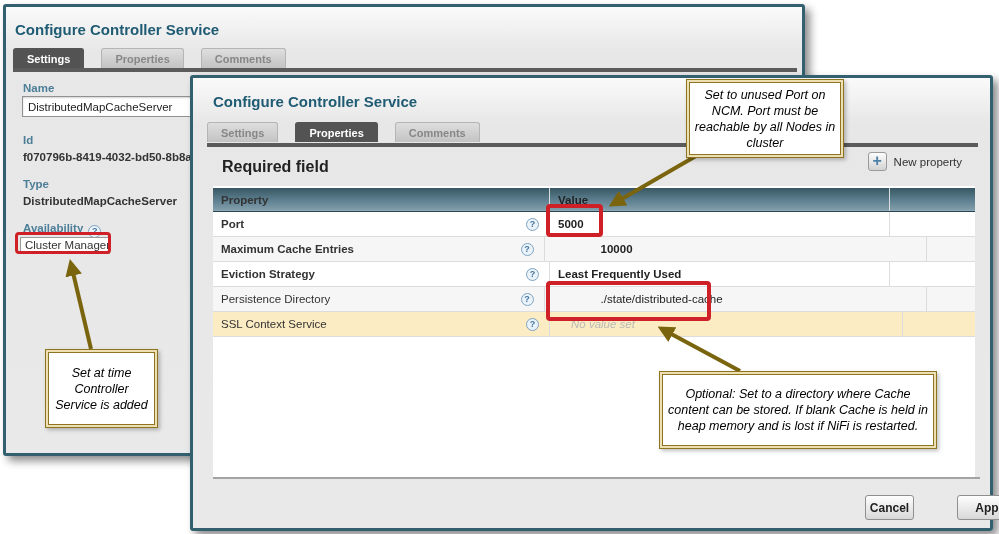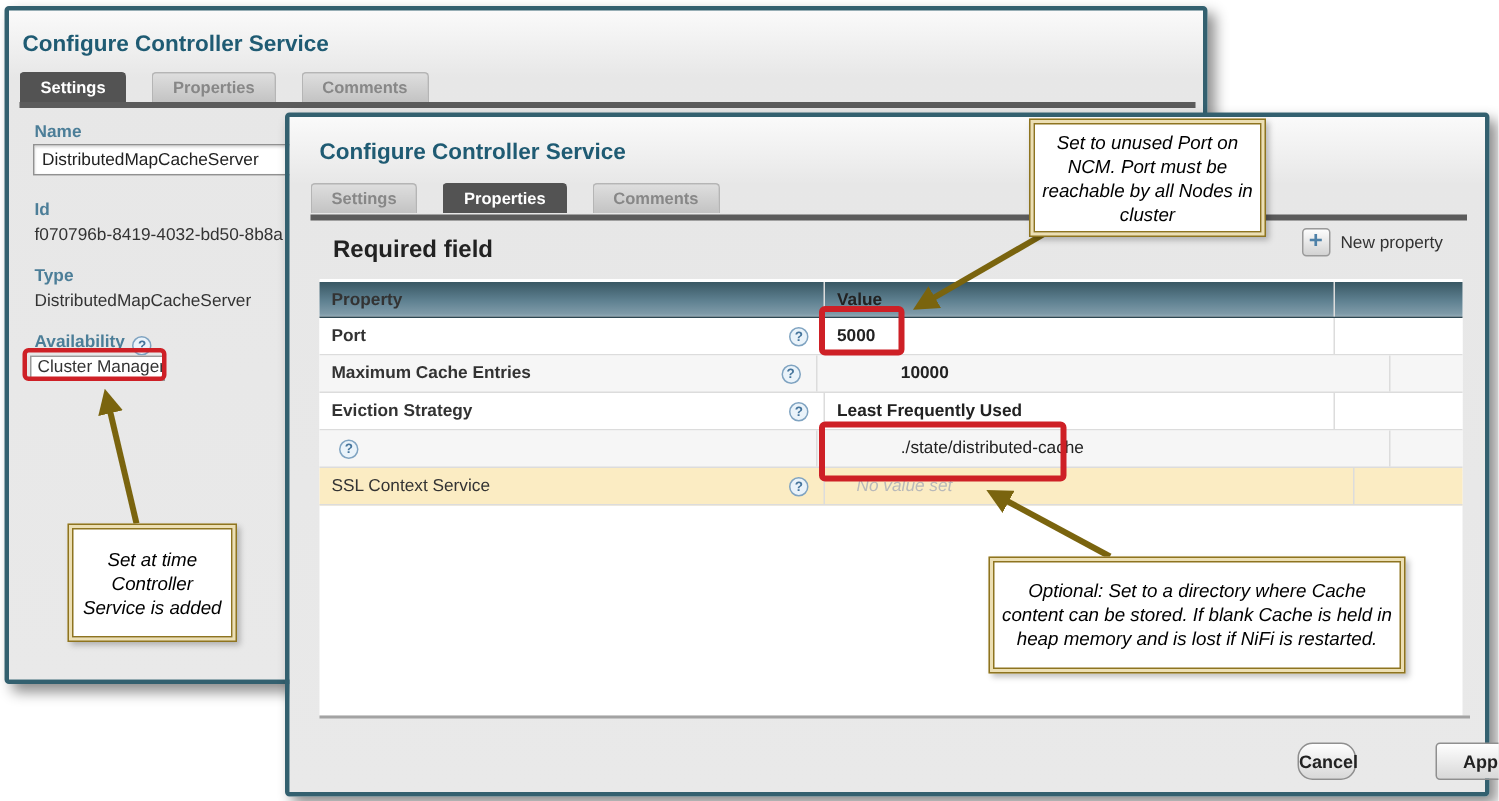--- a/index.html
+++ b/index.html
@@ -61,20 +61,21 @@
     color: #4c7e98;
     font-size: 11.5px;
     font-weight: bold;
     white-space: nowrap;
   }
   .field-value {
     position: absolute;
     color: #333333;
     font-size: 11.5px;
     white-space: nowrap;
+    font-weight: bold;
   }
   #bw-name-label   { left: 17px; top: 75px; }
   #bw-name-input {
     position: absolute; left: 16px; top: 89px;
     width: 755px; height: 21px;
     border: 1px solid #919191; background: #fff;
     box-shadow: inset 0 1px 2px rgba(0,0,0,0.18);
     font-family: "Liberation Sans", sans-serif;
     font-size: 11.5px; color: #222; padding: 0 5px;
   }
@@ -163,21 +164,21 @@
     width: 767px; height: 2px; background: #a3a3a3;
   }
   .dlg-btn {
     position: absolute; top: 417px; height: 25px;
     border: 1px solid #8f8f8f; border-radius: 3px;
     background: linear-gradient(180deg, #fefefe, #d8d8d8);
     font-family: "Liberation Sans", sans-serif;
     font-size: 12px; font-weight: bold; color: #222;
     text-align: center; line-height: 22px;
   }
-  #btn-cancel { left: 672px; width: 39px; border-radius: 10px; }
+  #btn-cancel { left: 672px; width: 49px; }
   #btn-apply  { left: 764px; width: 70px; }
 
   
   .red-box {
     position: absolute; z-index: 60;
     border: 4px solid #ce2026; border-radius: 4px;
     pointer-events: none;
   }
   #red-port        { left: 546px; top: 204px; width: 57px;  height: 33px; }
   #red-persistence { left: 546px; top: 281px; width: 165px; height: 40px; }
@@ -284,20 +285,21 @@
       <div class="cell-prop">
         <span class="prop-text">Eviction Strategy</span>
         <span class="help-icon">?</span>
       </div>
       <div class="cell-val">Least Frequently Used</div>
       <div class="cell-extra"></div>
     </div>
 
     <div class="t-row alt">
       <div class="cell-prop">
+        <span class="prop-text">Persistence Directory</span>
         <span class="help-icon">?</span>
       </div>
       <div class="cell-val">./state/distributed-cache</div>
       <div class="cell-extra"></div>
     </div>
 
     <div class="t-row highlight">
       <div class="cell-prop">
         <span class="prop-text">SSL Context Service</span>
         <span class="help-icon">?</span>

